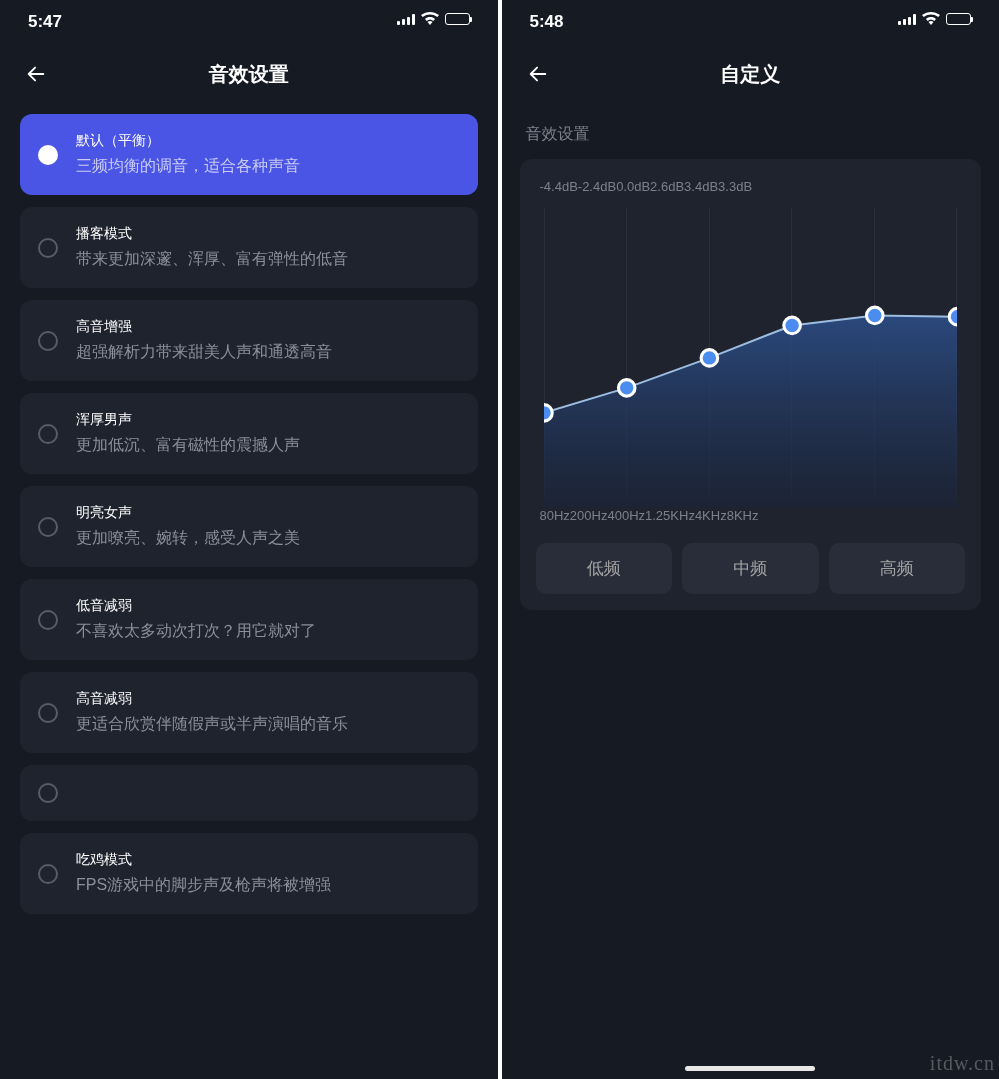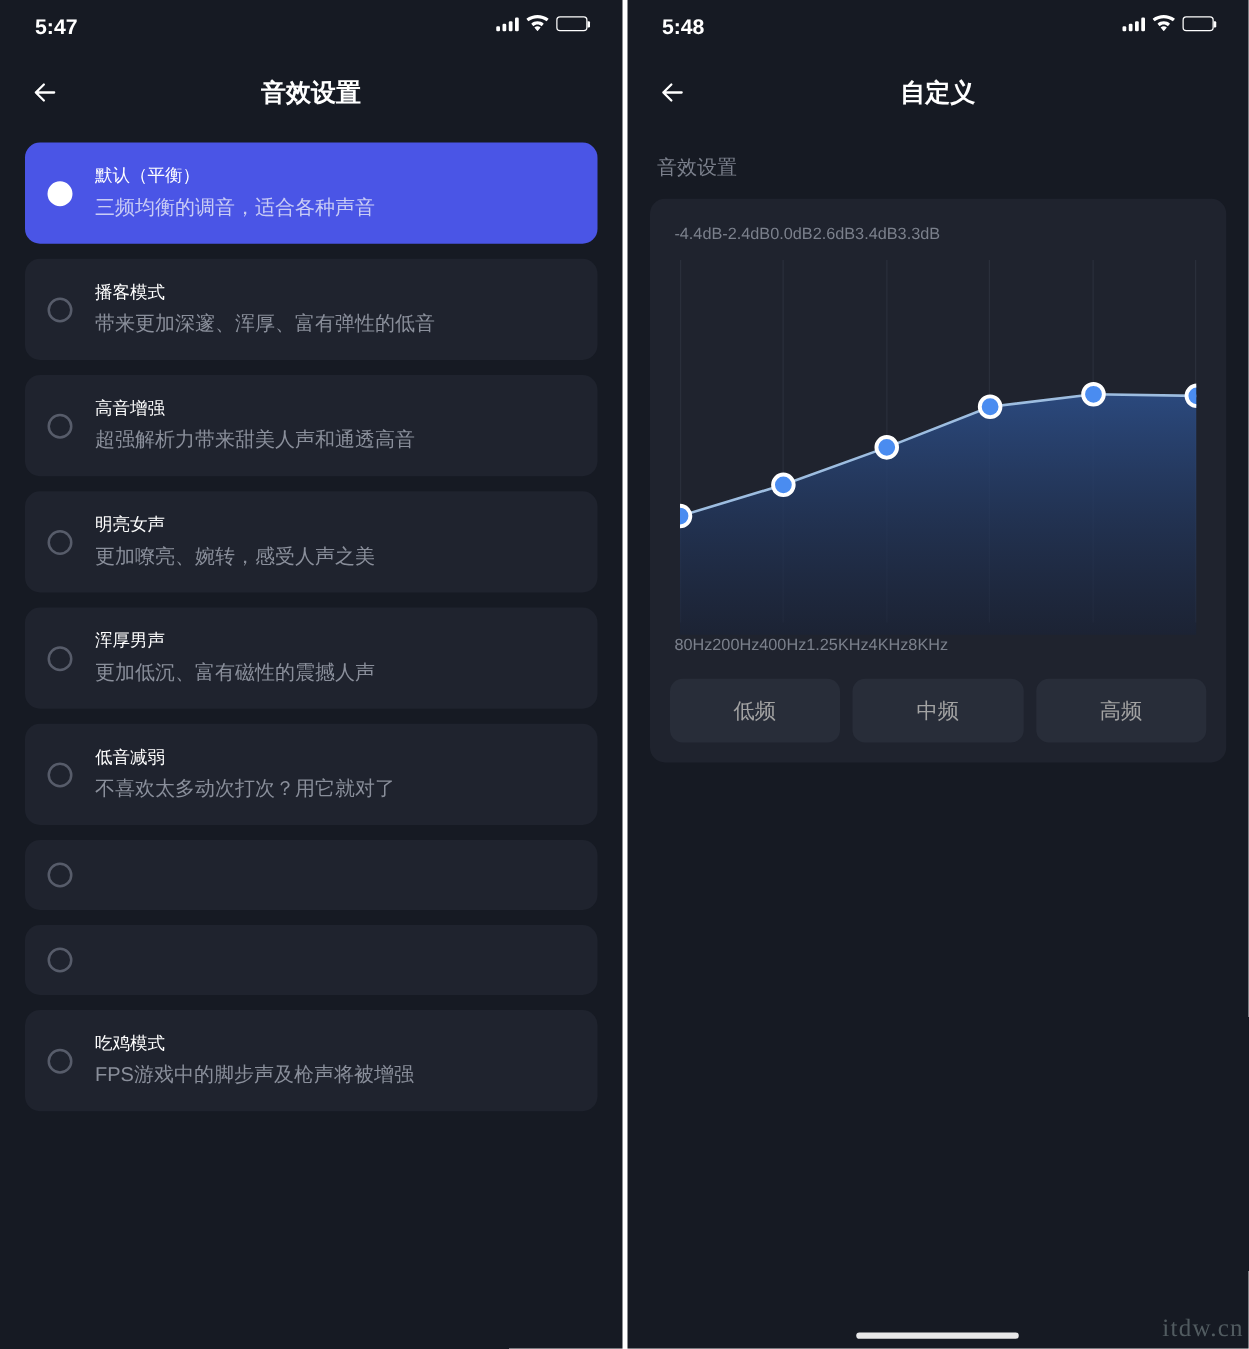--- a/index.html
+++ b/index.html
@@ -93,40 +93,44 @@
       <div class="preset-item">
         <div class="radio"></div>
         <div class="preset-text">
           <div class="preset-title">高音增强</div>
           <div class="preset-sub">超强解析力带来甜美人声和通透高音</div>
         </div>
       </div>
       <div class="preset-item">
         <div class="radio"></div>
         <div class="preset-text">
+          <div class="preset-title">浑厚男声</div>
+          <div class="preset-sub">更加低沉、富有磁性的震撼人声</div>
+        </div>
+      </div>
+      <div class="preset-item">
+        <div class="radio"></div>
+        <div class="preset-text">
           <div class="preset-title">明亮女声</div>
           <div class="preset-sub">更加嘹亮、婉转，感受人声之美</div>
         </div>
       </div>
       <div class="preset-item">
         <div class="radio"></div>
         <div class="preset-text">
-          <div class="preset-title">浑厚男声</div>
-          <div class="preset-sub">更加低沉、富有磁性的震撼人声</div>
-        </div>
-      </div>
-      <div class="preset-item">
-        <div class="radio"></div>
-        <div class="preset-text">
           <div class="preset-title">低音减弱</div>
           <div class="preset-sub">不喜欢太多动次打次？用它就对了</div>
         </div>
       </div>
       <div class="preset-item">
         <div class="radio"></div>
+        <div class="preset-text">
+          <div class="preset-title">高音减弱</div>
+          <div class="preset-sub">更适合欣赏伴随假声或半声演唱的音乐</div>
+        </div>
       </div>
       <div class="preset-item">
         <div class="radio"></div>
       </div>
       <div class="preset-item">
         <div class="radio"></div>
         <div class="preset-text">
           <div class="preset-title">吃鸡模式</div>
           <div class="preset-sub">FPS游戏中的脚步声及枪声将被增强</div>
         </div>

